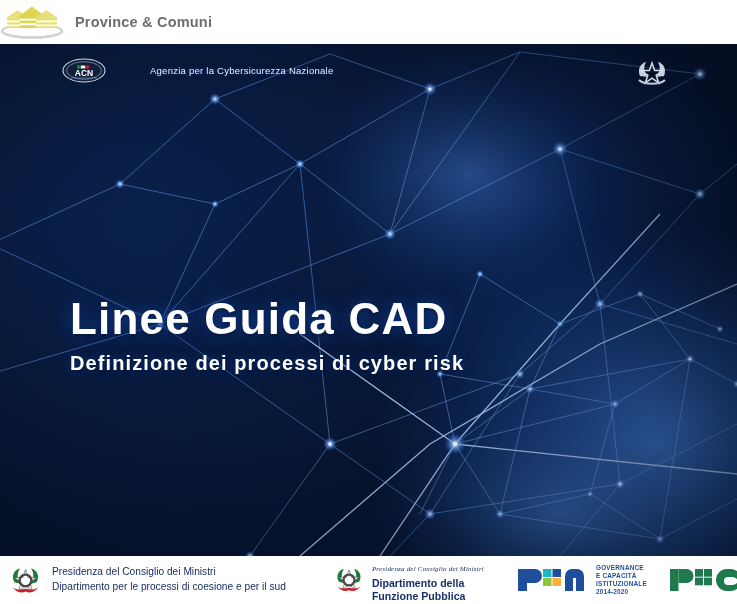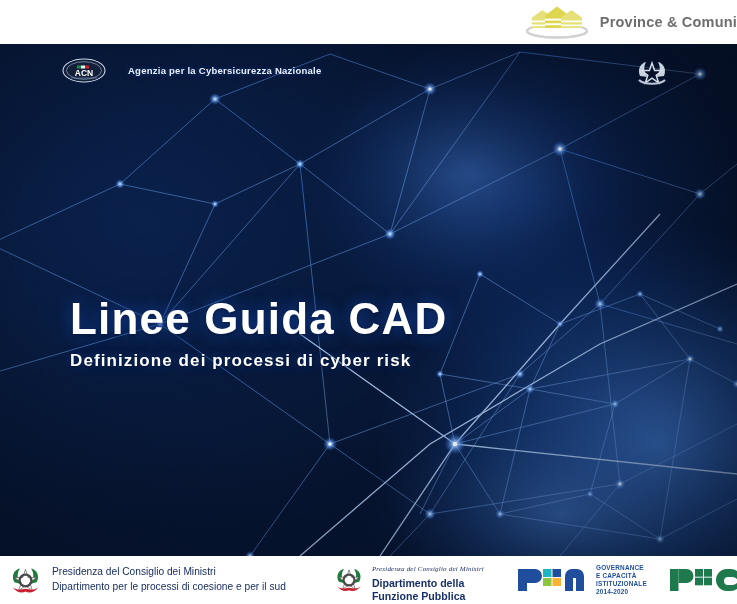--- a/index.html
+++ b/index.html
@@ -9,21 +9,21 @@
     font-family:"Liberation Sans", sans-serif;
     background:#ffffff;
     overflow:hidden;
   }
   .page { position:relative; width:737px; height:604px; background:#fff; }
 
   
   .top-header {
     position:absolute; left:0; top:0; width:737px; height:44px;
     background:#ffffff;
-    display:flex; align-items:center; justify-content:flex-end;
+    display:flex; align-items:center; justify-content:flex-start;
   }
   .pc-logo-wrap { display:flex; align-items:center; gap:11px; }
   .pc-mark { width:64px; height:34px; position:relative; display:block; }
   .pc-title {
     font-size:14.5px; font-weight:bold; color:#6e6e6e;
     letter-spacing:.2px; white-space:nowrap;
   }
 
   
   .hero {
@@ -43,36 +43,37 @@
   }
 
   
   .hero-top { position:absolute; left:0; top:10px; width:737px; height:40px; }
   .acn-block {
     position:absolute; left:62px; top:4px;
     display:flex; align-items:center; gap:22px;
   }
   .acn-badge { width:44px; height:25px; display:block; flex:none; }
   .acn-text {
-    font-size:9.5px; font-weight:bold; color:#e8eef8;
+    font-size:9.5px; font-weight:normal; color:#e8eef8;
     letter-spacing:.25px; white-space:nowrap;
     text-shadow:0 0 5px rgba(20,60,140,.9);
+    margin-left:22px;
   }
   .rep-emblem { position:absolute; left:632px; top:0px; width:40px; height:40px; display:block; }
 
   
   .hero-text { position:absolute; left:70px; top:252px; width:600px; }
   .hero-h1 {
     font-size:44px; font-weight:bold; color:#ffffff;
     letter-spacing:1.2px; line-height:1.05; white-space:nowrap;
     text-shadow:0 0 16px rgba(20,70,170,.95), 0 2px 4px rgba(0,0,0,.6);
   }
   .hero-sub {
     margin-top:9px;
-    font-size:17px; font-weight:bold; color:#ffffff;
+    font-size:20px; font-weight:bold; color:#ffffff;
     letter-spacing:1.1px; line-height:1.22;
     text-shadow:0 0 9px rgba(18,60,150,.9), 0 1px 3px rgba(0,0,0,.7);
   }
   .hero-sub span { display:block; }
 
   
   .footer {
     position:absolute; left:0; top:556px; width:617px; height:48px;
     background:#ffffff;
     display:flex; align-items:center;

